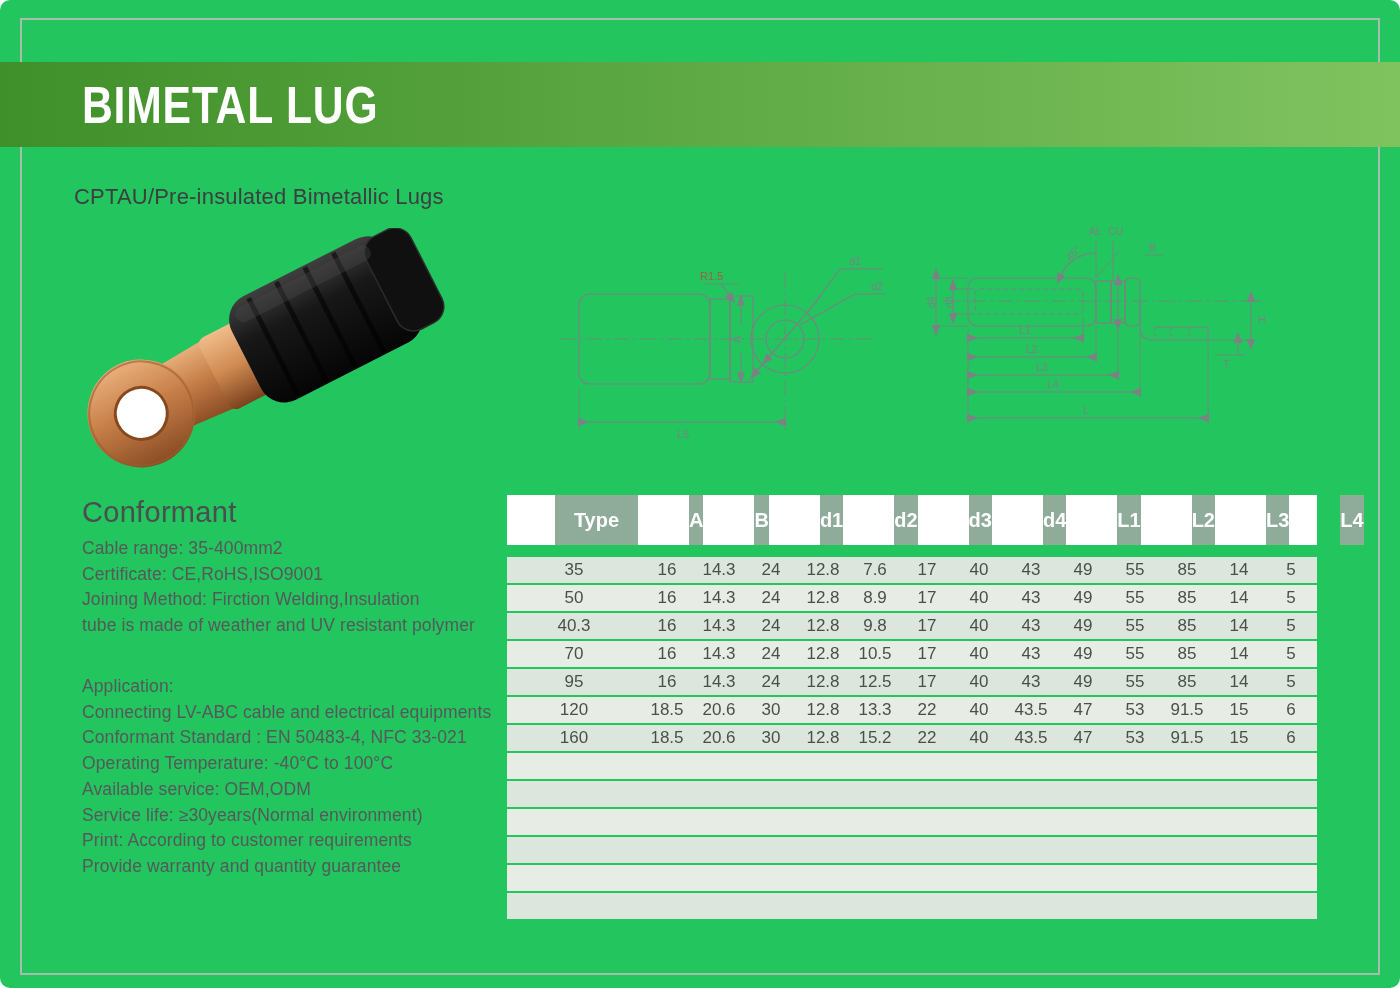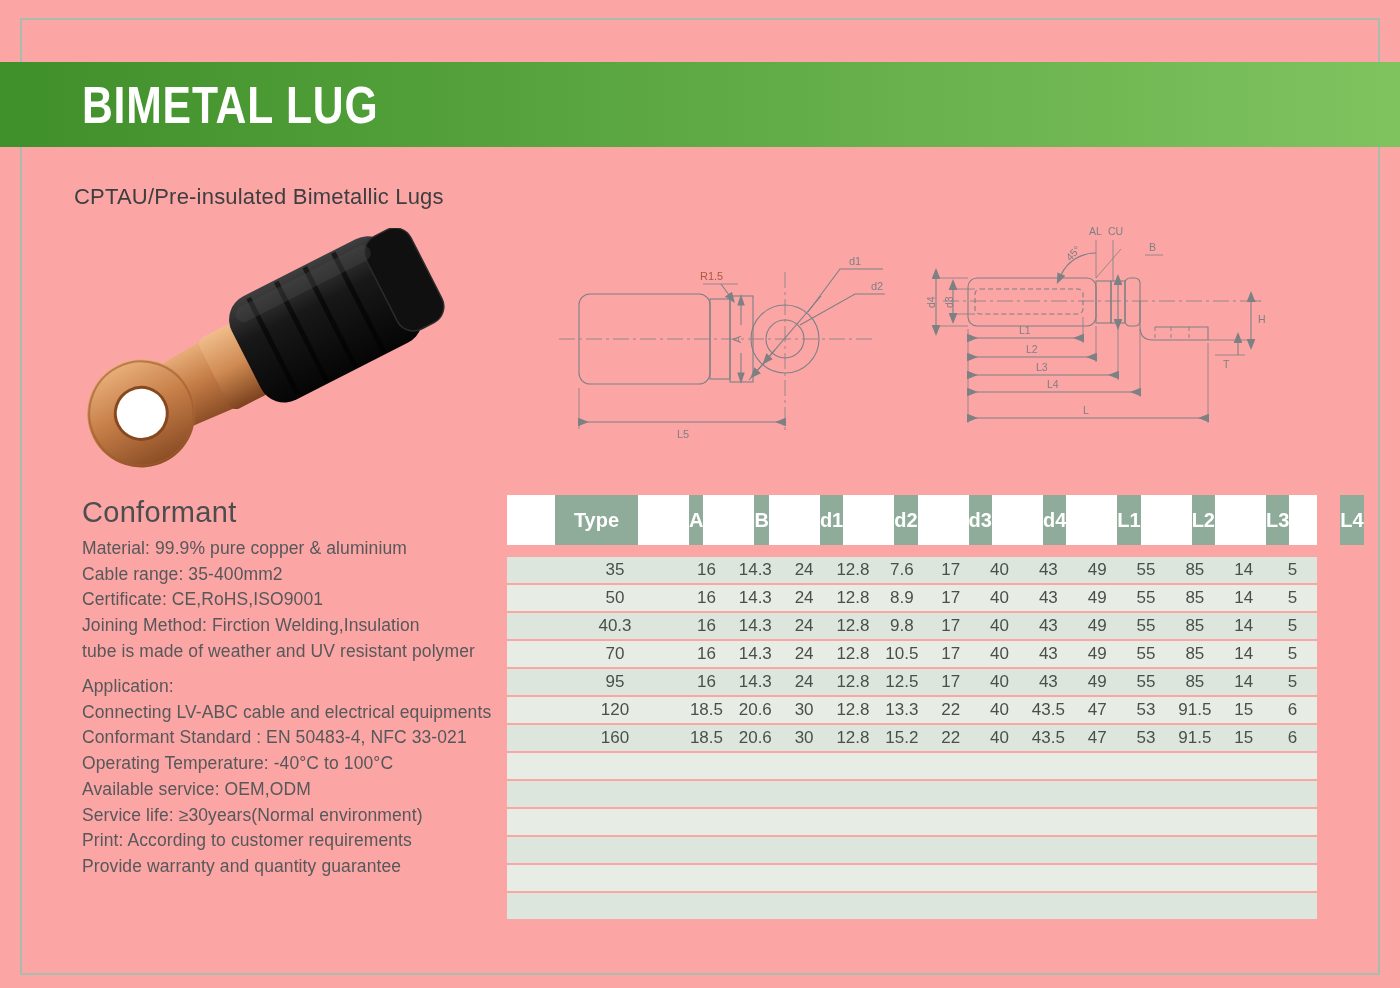--- a/index.html
+++ b/index.html
@@ -1,19 +1,19 @@
 <!DOCTYPE html>
 <html><head>
 <meta charset="utf-8">
 <style>
   * { margin:0; padding:0; box-sizing:border-box; }
   html,body { background:#ffffff; }
   body { font-family:"Liberation Sans","DejaVu Sans",sans-serif; }
   .page {
-    position:relative; width:1400px; height:988px; background:#fca5a5; overflow:hidden;
+    position:relative; width:1400px; height:988px; background:#22c55e; overflow:hidden;border-radius:10px;
   }
   .frame {
     position:absolute; left:20px; top:18px; width:1360px; height:957px;
     border:2px solid #a9bcad; background:transparent; pointer-events:none;
   }
   .banner {
     position:absolute; left:0; top:62px; width:1400px; height:85px;
     background:linear-gradient(90deg,#3f8f2a 0%, #55a23c 35%, #7fc35f 100%);
     display:flex; align-items:center;
   }
@@ -46,21 +46,21 @@
     display:grid; grid-template-columns:131px repeat(13, 1fr);
     column-gap:3px; height:50px; background:#fff;
   }
   .th {
     background:#8fab99; color:#ffffff; font-size:20px; font-weight:700;
     display:flex; align-items:center; justify-content:center;margin-left:48px;
   }
   .tbody { margin-top:12px; }
   .tr {
     display:grid; grid-template-columns:134px repeat(13, 1fr);
-    height:26px; margin-bottom:2px; align-items:center;padding-left:41px;
+    height:26px; margin-bottom:2px; align-items:center;
   }
   .tr.odd  { background:#dde6dd; }
   .tr.even { background:#e7ede5; }
   .td {
     font-size:17px; color:#4a4f4b; text-align:center; white-space:nowrap;
   }
   svg text { font-family:"Liberation Sans","DejaVu Sans",sans-serif; }
 </style>
 </head>
 <body>
@@ -244,21 +244,20 @@
       <text x="143" y="166">L3</text>
       <text x="154" y="183">L4</text>
       <text x="190" y="209">L</text>
       <text x="365" y="118">H</text>
       <text x="330" y="163">T</text>
     </g>
   </svg>
 
   <div class="desc-heading">Conformant</div>
   <div class="desc-block1">
-      <div class="desc-line">Material: 99.9% pure copper &amp; aluminium</div>
       <div class="desc-line">Cable range: 35-400mm2</div>
       <div class="desc-line">Certificate: CE,RoHS,ISO9001</div>
       <div class="desc-line">Joining Method: Firction Welding,Insulation</div>
       <div class="desc-line">tube is made of weather and UV resistant polymer</div>
     </div>
   <div class="desc-block2">
       <div class="desc-line">Application:</div>
       <div class="desc-line">Connecting LV-ABC cable and electrical equipments</div>
       <div class="desc-line">Conformant Standard : EN 50483-4, NFC 33-021</div>
       <div class="desc-line">Operating Temperature: -40°C to 100°C</div>

